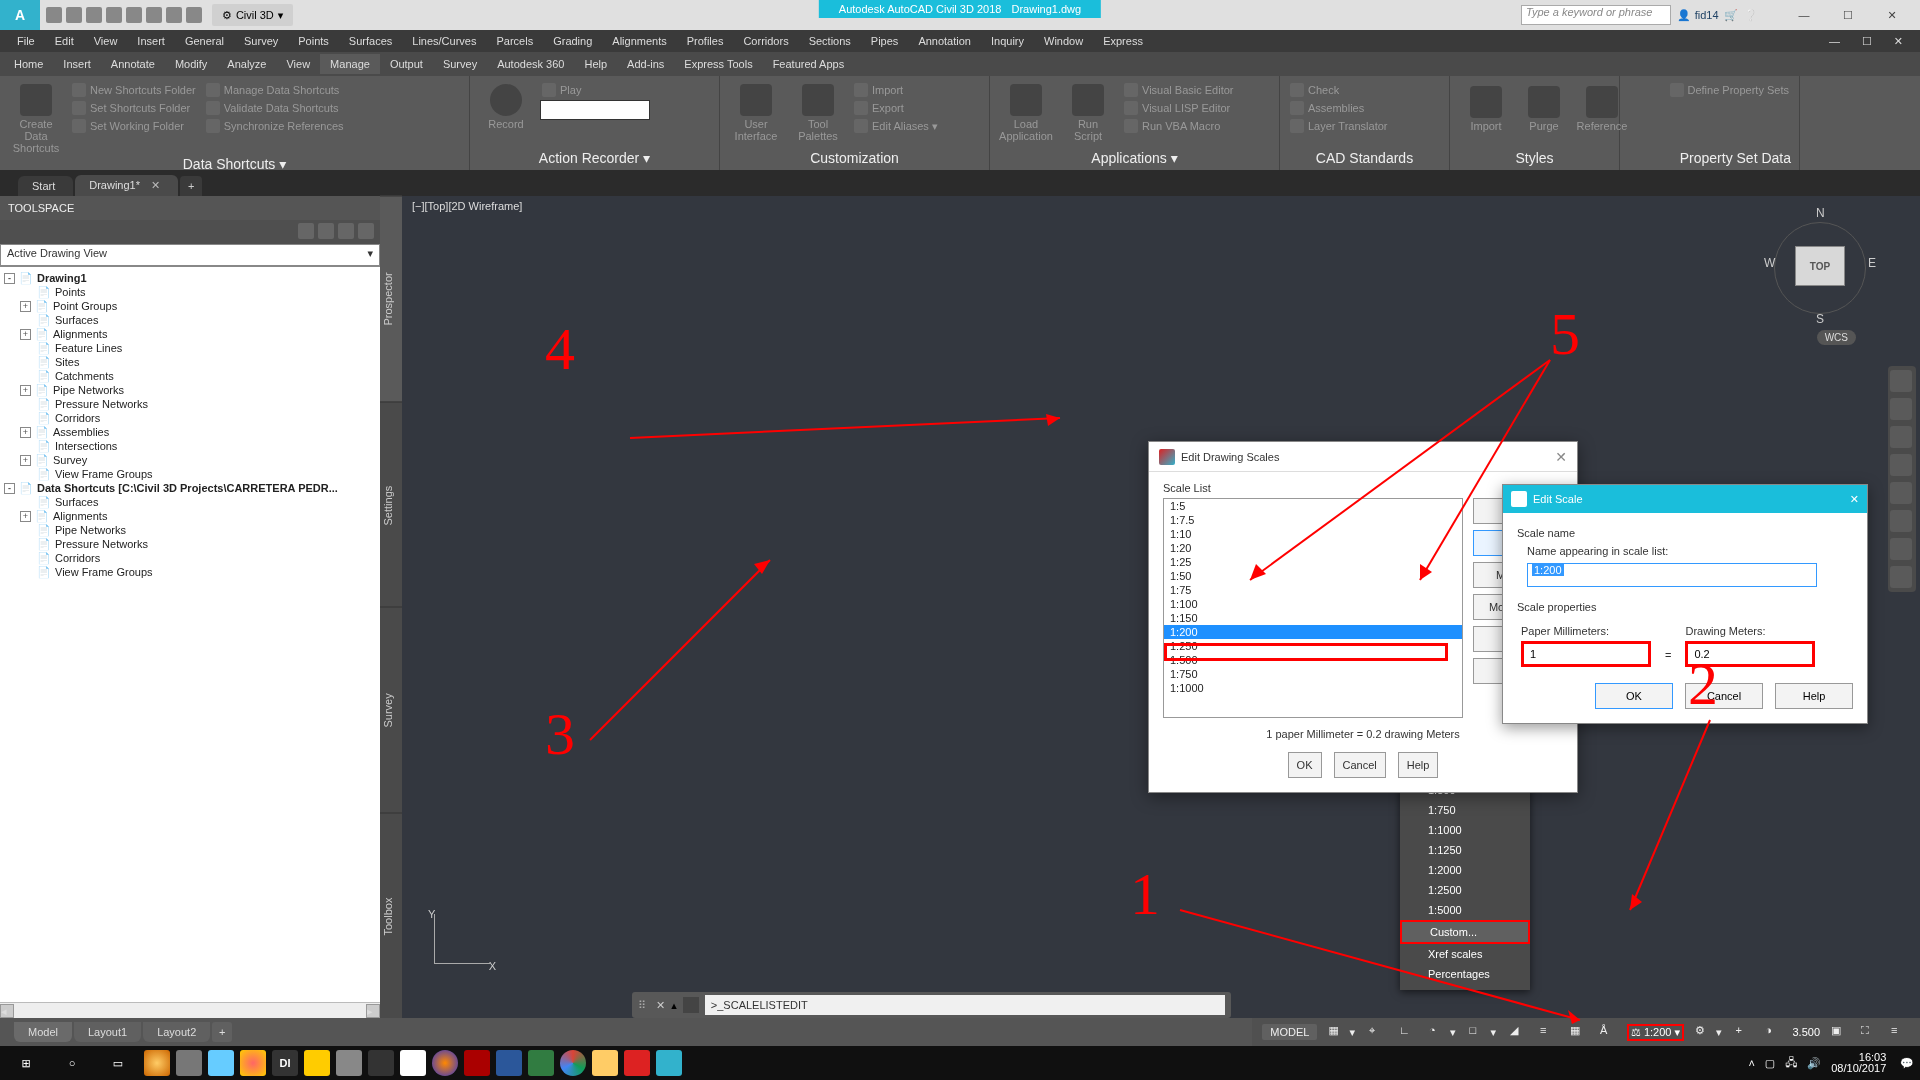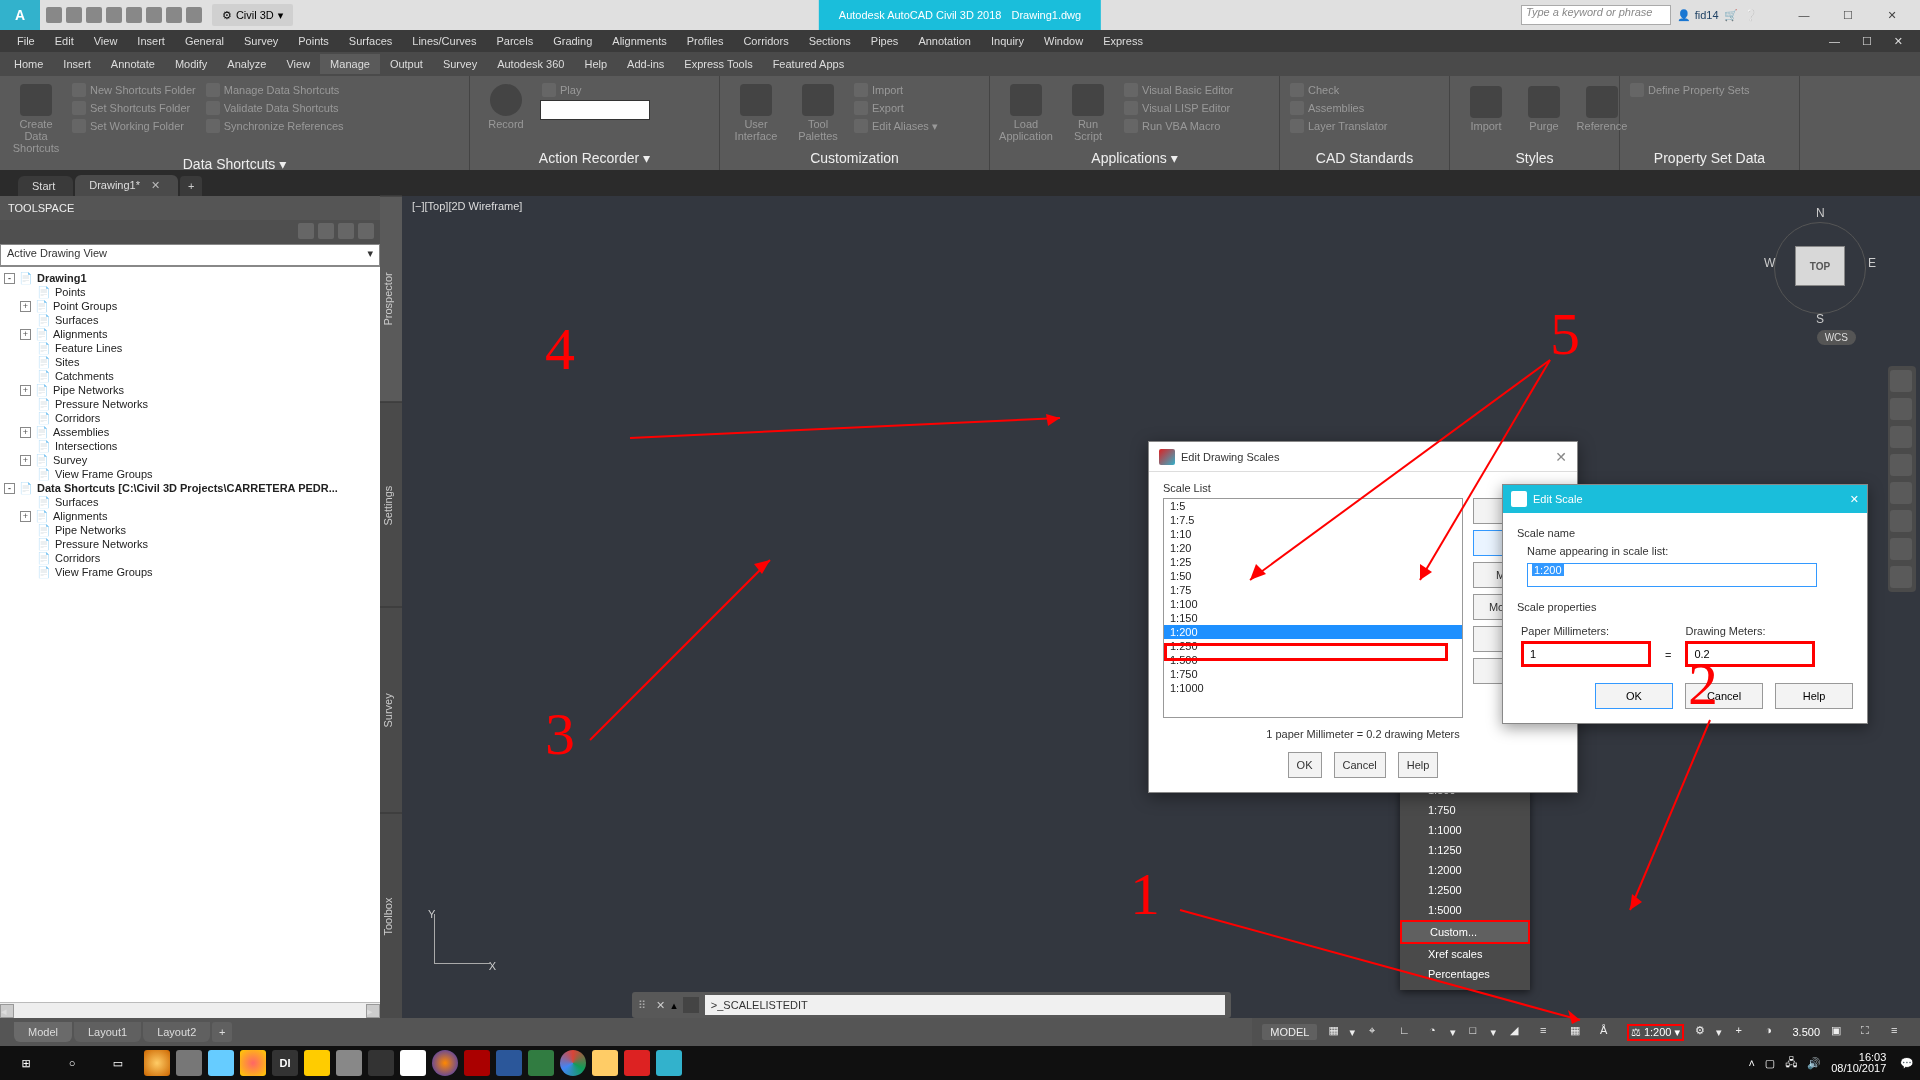--- a/index.html
+++ b/index.html
@@ -4,21 +4,21 @@
 <style>
 * { margin: 0; padding: 0; box-sizing: border-box; font-family: "Segoe UI", Arial, sans-serif; font-size: 11px; }
 body { width: 1920px; height: 1080px; background: #000; overflow: hidden; position: relative; }
 
 
 .titlebar { height: 30px; background: #e0e0e0; display: flex; align-items: center; position: relative; }
 .titlebar .logo { width: 40px; height: 30px; background: #32b2cc; display: flex; align-items: center; justify-content: center; font-weight: bold; color: #fff; font-size: 14px; }
 .titlebar .qat { display: flex; gap: 4px; padding: 0 6px; }
 .titlebar .qat span { width: 16px; height: 16px; background: #888; border-radius: 2px; }
 .titlebar .workspace { padding: 0 10px; background: #d0d0d0; height: 22px; display: flex; align-items: center; gap: 4px; border-radius: 2px; margin-left: 4px;}
-.titlebar .title-center { position: absolute; left: 50%; transform: translateX(-50%); top: 0; height: 30px; background: #1abedb; color: #fff; display: flex; align-items: center; padding: 0 20px; font-size: 12px; gap: 10px;}
+.titlebar .title-center { position: absolute; left: 50%; transform: translateX(-50%); top: 0; height: 18px; background: #1abedb; color: #fff; display: flex; align-items: center; padding: 0 20px; font-size: 12px; gap: 10px;}
 .titlebar .right { position: absolute; right: 0; display: flex; align-items: center; gap: 6px; padding-right: 8px; padding-left: 36px;}
 .titlebar .search { width: 150px; height: 20px; border: 1px solid #aaa; background: #fff; font-style: italic; padding: 0 4px; color: #888;}
 .titlebar .winbtns { display: flex; gap: 4px; margin-left: 20px;}
 .titlebar .winbtns span { width: 40px; height: 26px; display: flex; align-items: center; justify-content: center; color: #444;}
 .titlebar .user { display:flex; align-items:center; gap:4px; color:#246;}
 
 
 .menubar { height: 22px; background: #3a3a3a; display: flex; align-items: center; padding: 0 8px; color: #ddd; gap: 2px; }
 .menubar span { padding: 2px 9px; cursor: default; }
 .menubar .doc-controls { margin-left:auto; display:flex; gap:4px;}
@@ -381,21 +381,21 @@
             <div>Purge</div>
           </div>
           <div class="btn-large">
             <div class="ico"></div>
             <div>Reference</div>
           </div>
         </div>
       </div>
     <div class="panel-title">Styles</div>
   </div>
-  <div class="panel" style="width:180px;">
+  <div class="panel" style="width:180px;align-items:flex-end;">
     <div class="panel-content">
         <div class="btn-small-list" id="p7">
           <div class="btn-small">
             <span class="ico-s"></span>
             <span>Define Property Sets</span>
           </div>
         </div>
       </div>
     <div class="panel-title">Property Set Data</div>
   </div>

